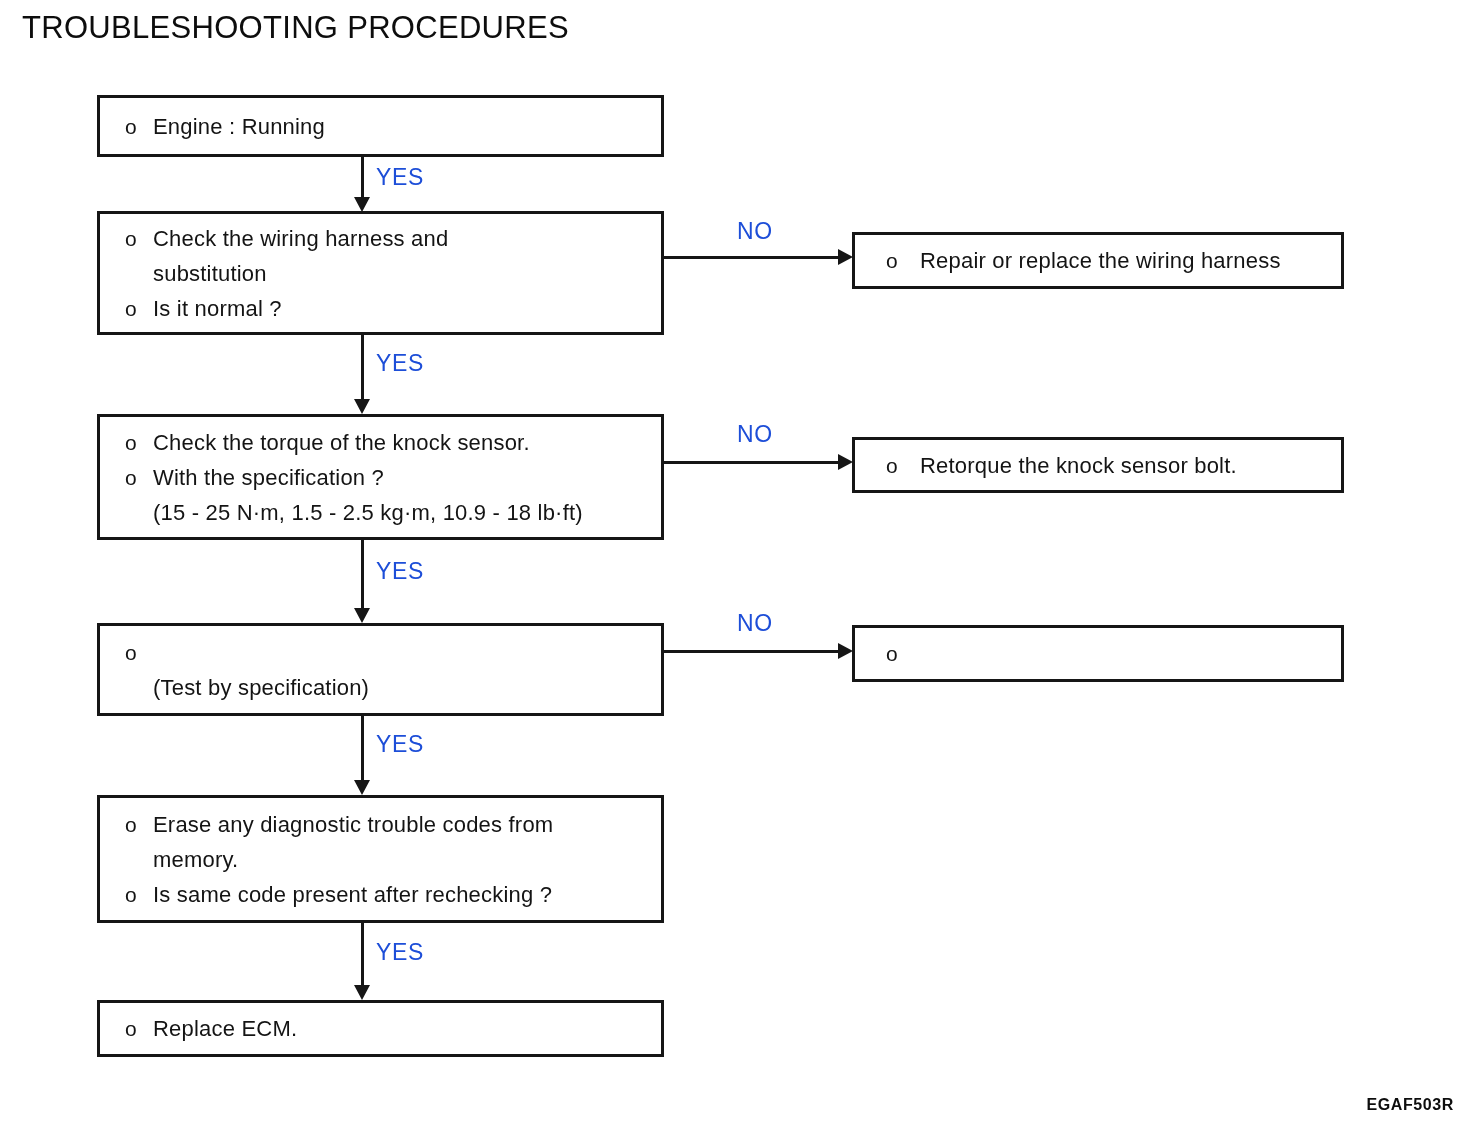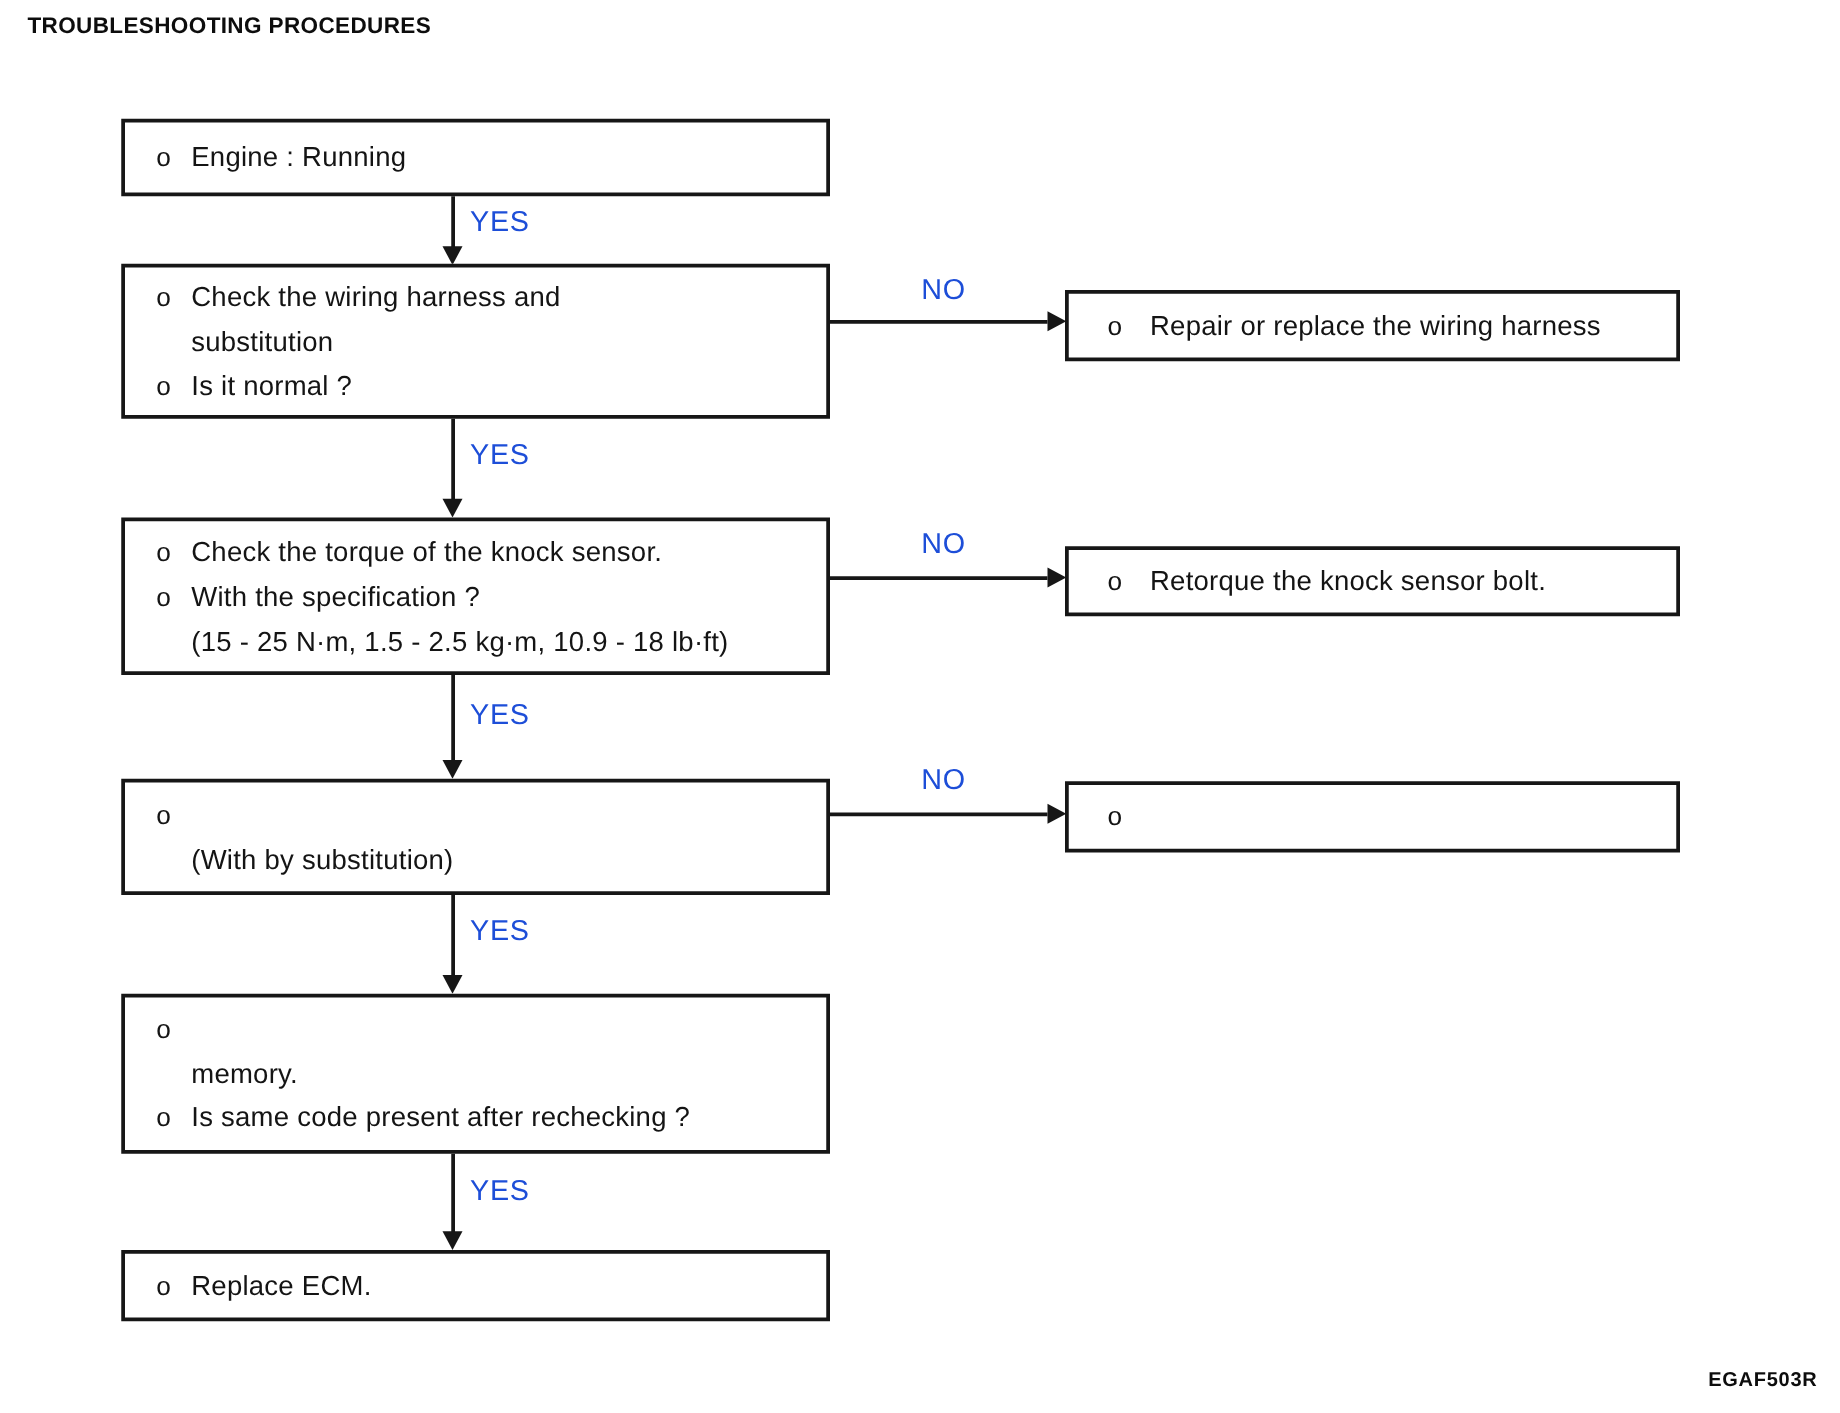--- a/index.html
+++ b/index.html
@@ -2,21 +2,21 @@
 <html><head>
 <meta charset="utf-8">
 <style>
   html, body { margin:0; padding:0; background:#ffffff; }
   .canvas {
     position:relative; width:1472px; height:1130px; background:#ffffff;
     font-family:"Liberation Sans", sans-serif; color:#141414; overflow:hidden;
   }
   .title {
     position:absolute; left:22px; top:10px;
-    font-size:18px; font-weight:bold; letter-spacing:0.3px; color:#0d0d0d;
+    font-size:31px; font-weight:normal; letter-spacing:0.3px; color:#0d0d0d;
   }
   .box {
     position:absolute; border:3px solid #161616; background:#ffffff;
     box-sizing:border-box; display:flex; flex-direction:column; justify-content:center;
   }
   .step   { left:97px;  width:567px; }
   .action { left:852px; width:492px; }
   .line { display:flex; align-items:baseline; font-size:22px; line-height:35px; letter-spacing:0.2px; }
   .step .line   { padding-left:25px; }
   .action .line { padding-left:31px; }
@@ -117,41 +117,42 @@
   <div class="vline" style="left:361px;top:540px;height:69px"></div>
   <div class="arrow-down" style="left:354px;top:608px"></div>
   <span class="lbl" style="left:376px;top:558px">YES</span>
 
   <div class="box step" style="top:623px;height:93px">
     <div class="line">
       <span class="bullet">o</span>
     </div>
     <div class="line">
       <span class="bullet"></span>
-      <span class="txt">(With by substitution)</span>
+      <span class="txt">(Test by specification)</span>
     </div>
   </div>
 
   <div class="hline" style="left:664px;top:650px;width:174px"></div>
   <div class="arrow-right" style="left:838px;top:643px"></div>
   <span class="lbl" style="left:737px;top:610px">NO</span>
 
   <div class="box action" style="top:625px;height:57px">
     <div class="line">
       <span class="bullet">o</span>
     </div>
   </div>
 
   <div class="vline" style="left:361px;top:716px;height:65px"></div>
   <div class="arrow-down" style="left:354px;top:780px"></div>
   <span class="lbl" style="left:376px;top:731px">YES</span>
 
   <div class="box step" style="top:795px;height:128px">
     <div class="line">
       <span class="bullet">o</span>
+      <span class="txt">Erase any diagnostic trouble codes from</span>
     </div>
     <div class="line">
       <span class="bullet"></span>
       <span class="txt">memory.</span>
     </div>
     <div class="line">
       <span class="bullet">o</span>
       <span class="txt">Is same code present after rechecking ?</span>
     </div>
   </div>

